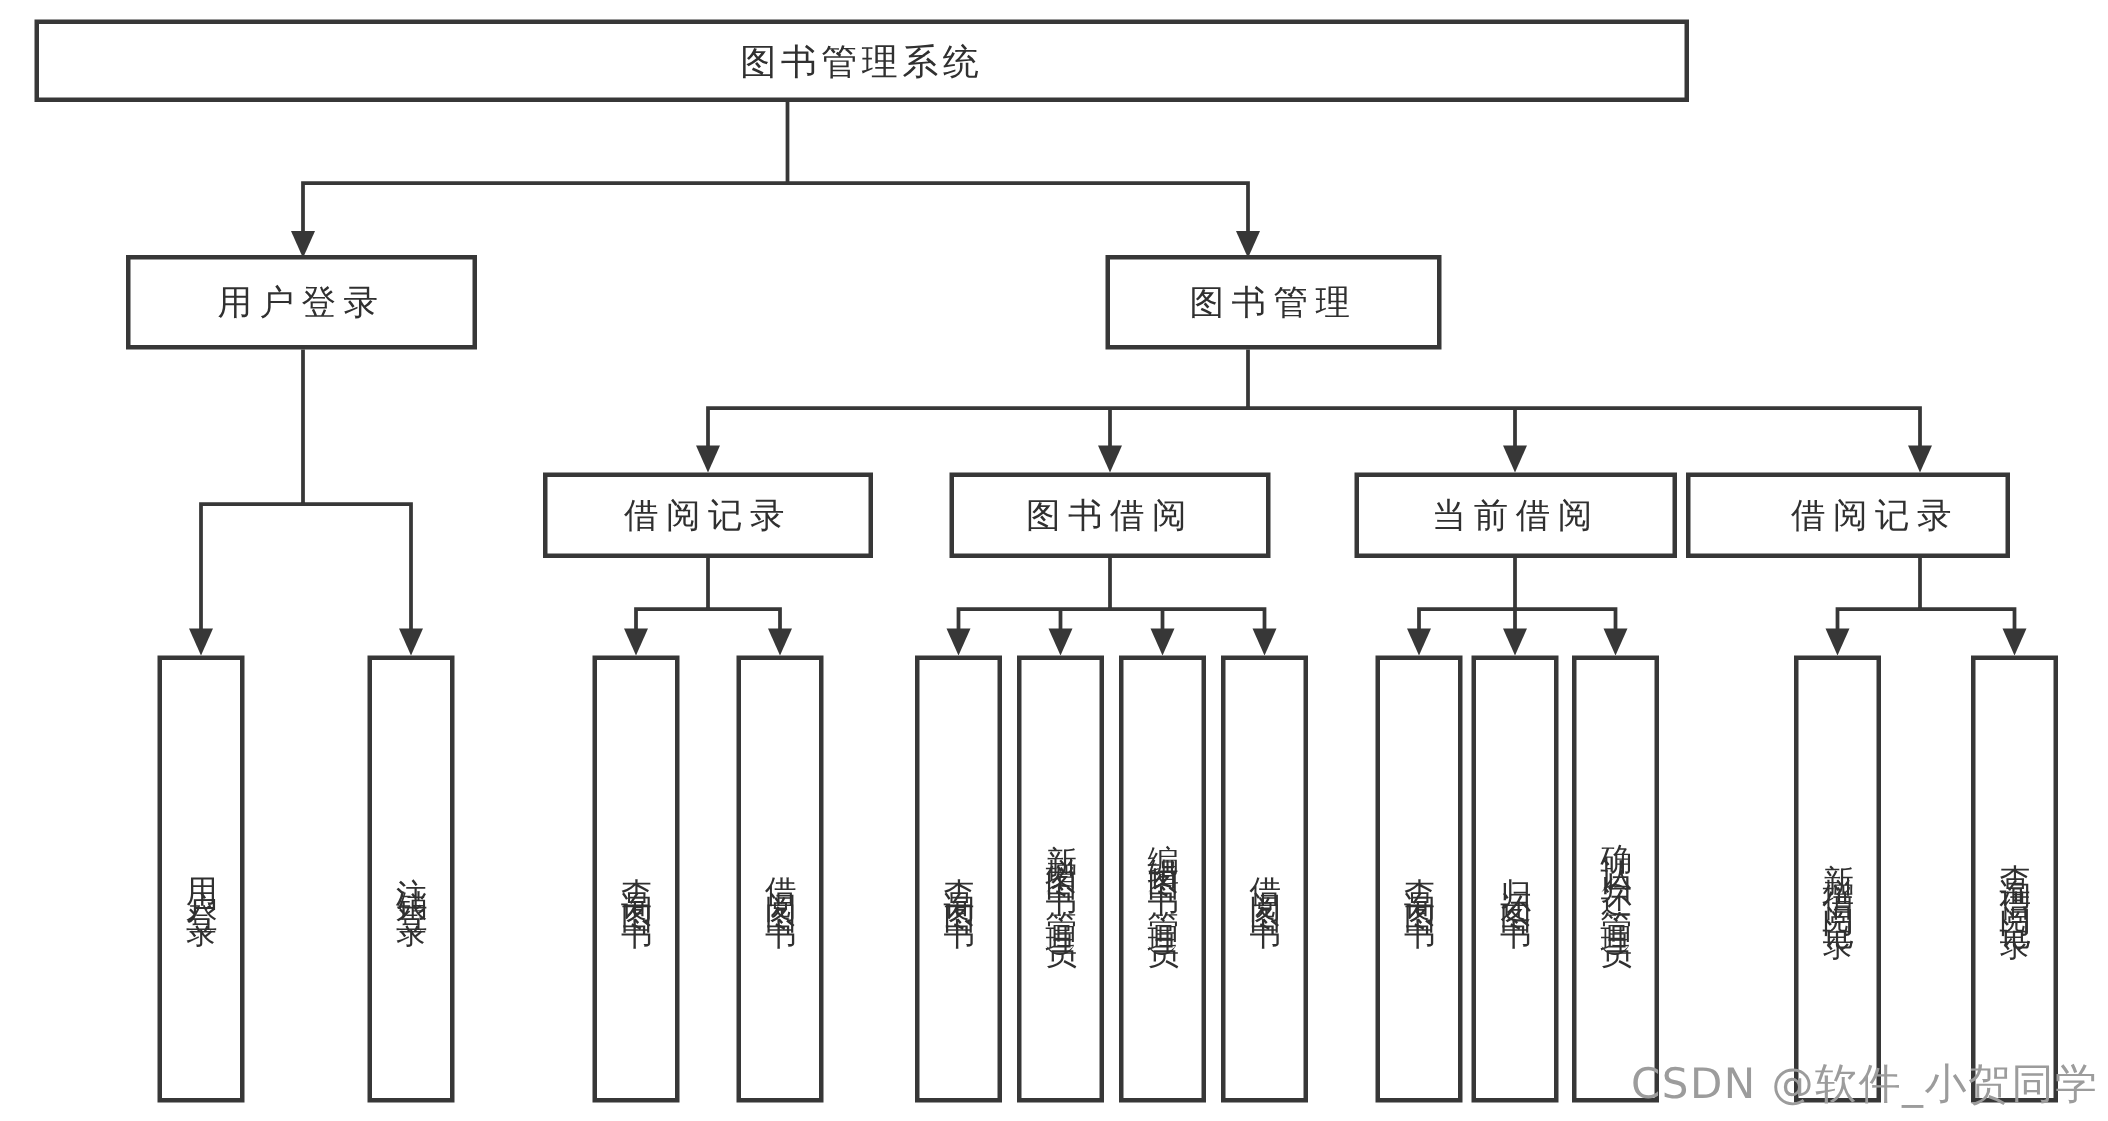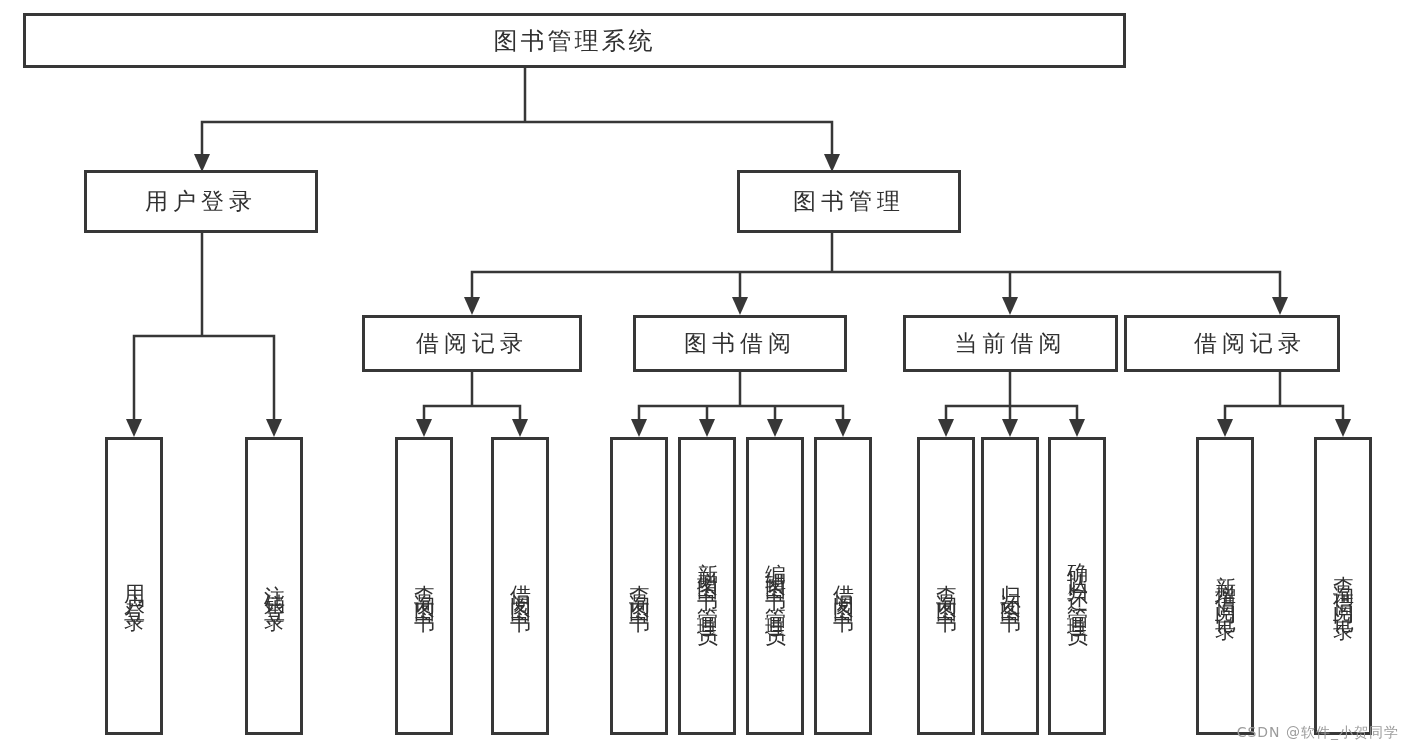--- a/index.html
+++ b/index.html
@@ -49,21 +49,21 @@
   .lf-a1 { left: 105px; } .lf-a2 { left: 245px; }
   .lf-b1 { left: 395px; } .lf-b2 { left: 491px; }
   .lf-c1 { left: 610px; } .lf-c2 { left: 678px; } .lf-c3 { left: 746px; } .lf-c4 { left: 814px; }
   .lf-d1 { left: 917px; } .lf-d2 { left: 981px; } .lf-d3 { left: 1048px; }
   .lf-e1 { left: 1196px; } .lf-e2 { left: 1314px; }
   .watermark {
     position: absolute;
     right: 6px;
     bottom: 5px;
     z-index: 3;
-    font-size: 14px;
+    font-size: 28px;
     letter-spacing: 1px;
     color: var(--watermark, #9c9c9c);
     white-space: nowrap;
   }
 </style>
 </head>
 <body>
 
 <div class="stage">
 

